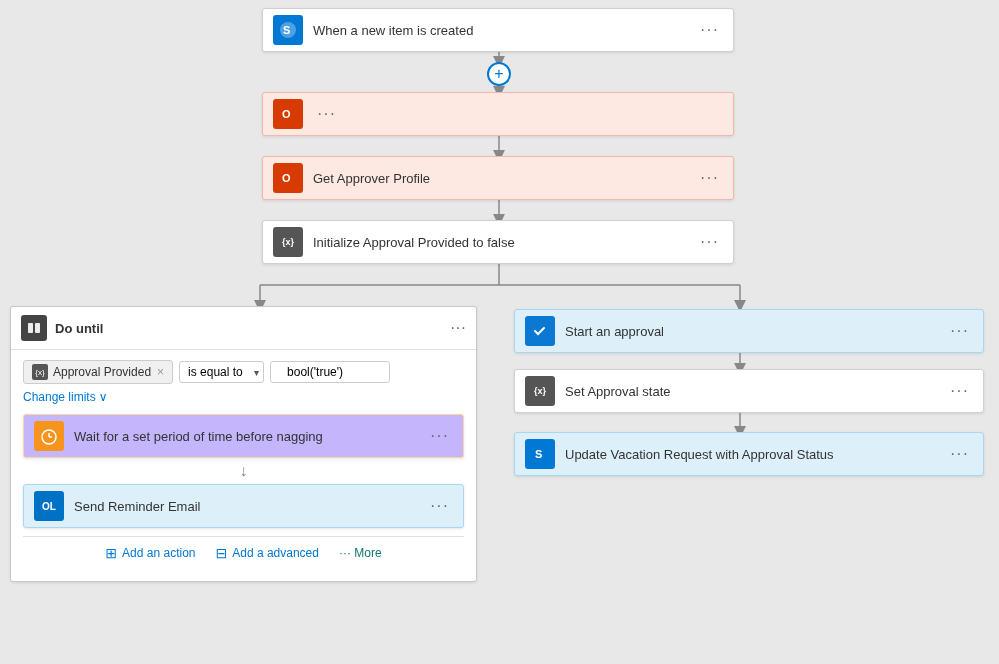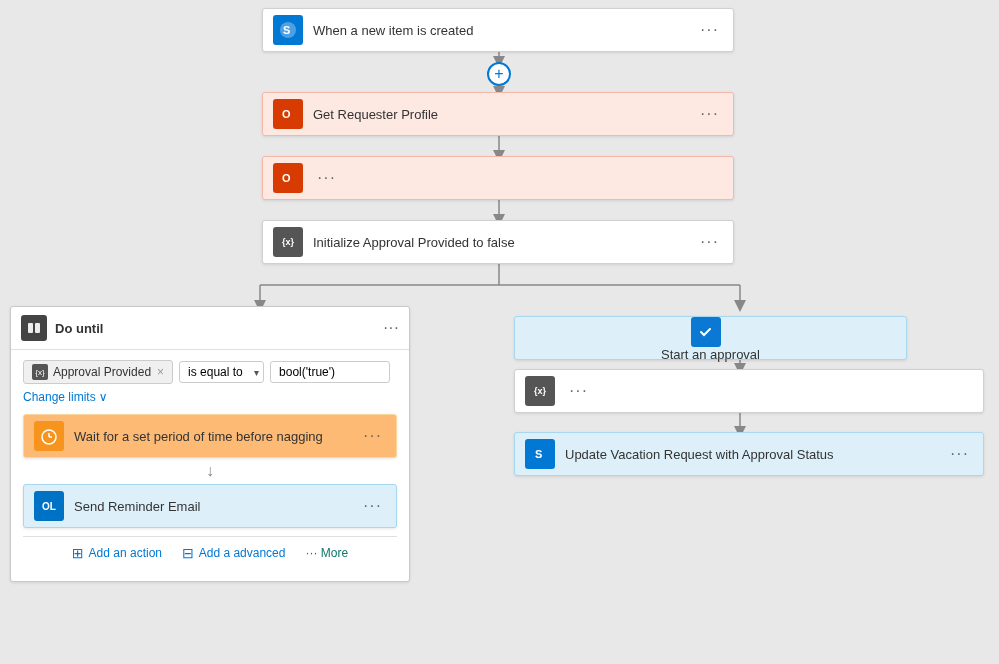--- a/index.html
+++ b/index.html
@@ -61,21 +61,21 @@
     .icon-sharepoint { background: #0078d4; }
     .icon-office { background: #d83b01; }
     .icon-variable { background: #555; }
     .icon-timer { background: #f7941d; }
 
     
     .flow-card.tinted-red { background: #fde8e2; border-color: #f4b8a8; }
     
     .flow-card.tinted-blue { background: #ddf0fa; border-color: #a8d8f0; }
     
-    .flow-card.tinted-orange { background: #fdba74; border-color: #f8d8a0; }
+    .flow-card.tinted-orange { background: #c4b5fd; border-color: #f8d8a0; }
 
     
     svg.arrows {
       position: absolute;
       top: 0; left: 0;
       width: 999px;
       height: 664px;
       pointer-events: none;
     }
 
@@ -191,21 +191,21 @@
       content: '▾';
       position: absolute;
       right: 5px;
       font-size: 10px;
       color: #555;
       pointer-events: none;
     }
     .condition-input {
       border: 1px solid #ccc;
       border-radius: 3px;
-      padding: 3px 8px;
+      padding: 3px 16px;
       font-size: 12px;
       width: 120px;
     }
 
     .edit-advanced {
       color: #0078d4;
       font-size: 12px;
       cursor: pointer;
       display: block;
       margin-bottom: 6px;
@@ -300,43 +300,43 @@
     <span>+</span>
   </div>
 
   <div class="flow-card tinted-red" style="left:262px; top:92px; width:472px;">
     <div class="icon-box icon-office">
       <svg width="18" height="18" viewBox="0 0 18 18">
         <rect width="18" height="18" rx="2" fill="#d83b01"></rect>
         <text x="3" y="13" font-size="11" fill="white" font-weight="bold">O</text>
       </svg>
     </div>
-    <span class="card-label">Get Requester Profile</span>
     <span class="more-btn">···</span>
   </div>
 
   <div class="flow-card tinted-red" style="left:262px; top:156px; width:472px;">
     <div class="icon-box icon-office">
       <svg width="18" height="18" viewBox="0 0 18 18">
         <rect width="18" height="18" rx="2" fill="#d83b01"></rect>
         <text x="3" y="13" font-size="11" fill="white" font-weight="bold">O</text>
       </svg>
     </div>
+    <span class="card-label">Get Approver Profile</span>
     <span class="more-btn">···</span>
   </div>
 
   <div class="flow-card" style="left:262px; top:220px; width:472px;">
     <div class="icon-box icon-variable" style="font-size:9px; background:#555;">
       {x}
     </div>
     <span class="card-label">Initialize Approval Provided to false</span>
     <span class="more-btn">···</span>
   </div>
 
-  <div class="do-until-container" style="left:10px; top:306px; width:400px;">
+  <div class="do-until-container" style="left:10px; top:306px; width:467px;">
 
     <div class="do-until-header">
       <div class="icon-box" style="background:#444; font-size:11px; padding:2px;">
         <svg width="18" height="18" viewBox="0 0 18 18">
           <rect x="1" y="1" width="16" height="16" rx="2" fill="#444"></rect>
           <rect x="3" y="4" width="5" height="10" rx="1" fill="white" opacity="0.9"></rect>
           <rect x="10" y="4" width="5" height="10" rx="1" fill="white" opacity="0.9"></rect>
         </svg>
       </div>
       <span class="header-label">Do until</span>
@@ -400,35 +400,36 @@
           <span>Add a advanced</span>
         </button>
         <span class="more-actions">
           ··· <span>More</span>
         </span>
       </div>
 
     </div>
   </div>
 
-  <div class="flow-card tinted-blue" style="left:514px; top:316px; width:393px;flex-direction:column;">
+  <div class="flow-card tinted-blue" style="left:514px; top:309px; width:470px;">
     <div class="icon-box" style="background:#0b78d4;">
       <svg width="18" height="18" viewBox="0 0 18 18">
         <rect width="18" height="18" rx="2" fill="#0b78d4"></rect>
         <path d="M4 9 L7 12 L13 6" stroke="white" stroke-width="2" fill="none" stroke-linecap="round"></path>
       </svg>
     </div>
     <span class="card-label">Start an approval</span>
     <span class="more-btn">···</span>
   </div>
 
   <div class="flow-card" style="left:514px; top:369px; width:470px;">
     <div class="icon-box icon-variable" style="font-size:9px; background:#555;">
       {x}
     </div>
+    <span class="card-label">Set Approval state</span>
     <span class="more-btn">···</span>
   </div>
 
   <div class="flow-card tinted-blue" style="left:514px; top:432px; width:470px;">
     <div class="icon-box icon-sharepoint" style="background:#0078d4;">
       <svg width="18" height="18" viewBox="0 0 18 18" fill="none">
         <rect width="18" height="18" rx="2" fill="#0078d4"></rect>
         <text x="4" y="13" font-size="11" fill="white" font-weight="bold">S</text>
       </svg>
     </div>

